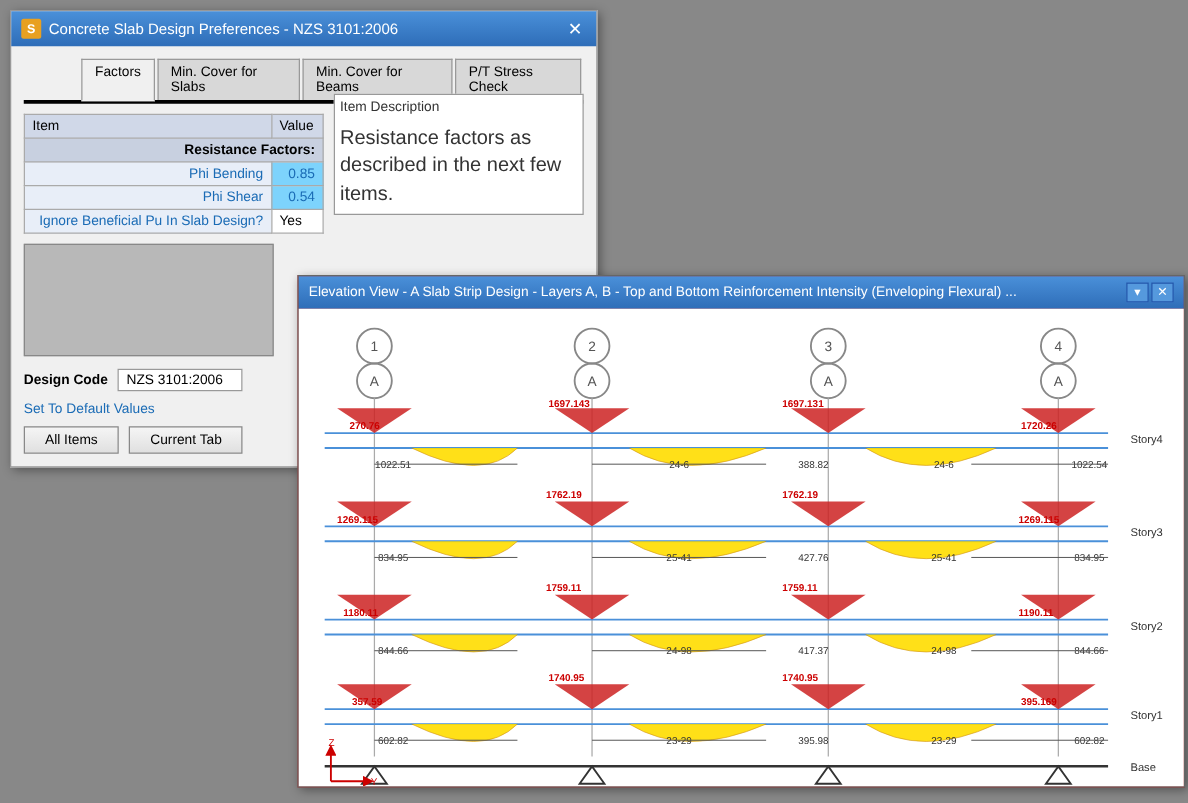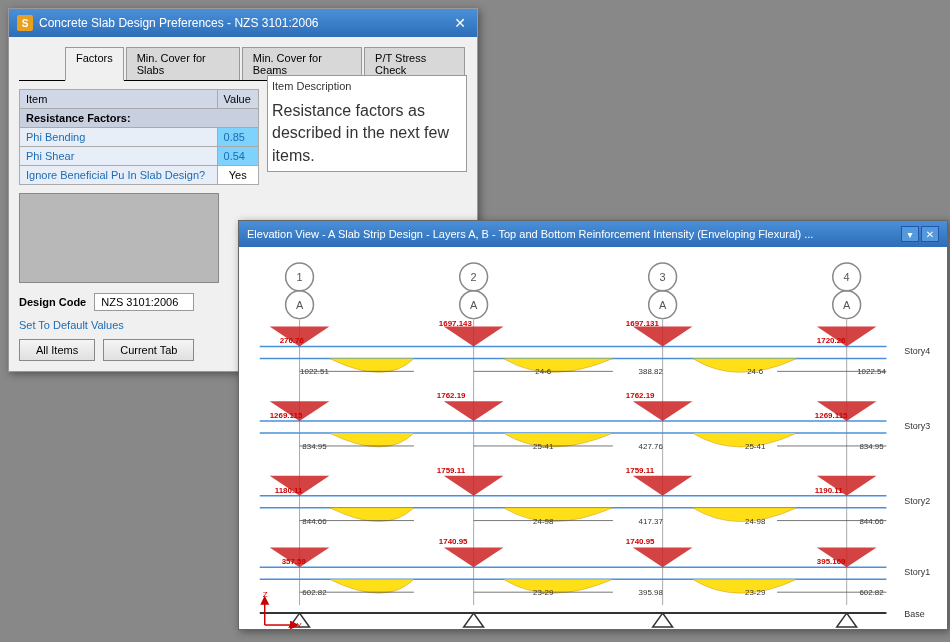--- a/index.html
+++ b/index.html
@@ -65,21 +65,21 @@
       justify-content: center;
     }
 
     .dialog-body {
       padding: 10px;
     }
 
     
     .tabs-row {
       display: flex;
-      border-bottom: 1px solid #000000;
+      border-bottom: 3px solid #000000;
       margin-bottom: 8px;
       padding-left: 46px;
     }
     .tab {
       padding: 4px 10px;
       border: 1px solid #999;
       border-bottom: none;
       background: #d8d8d8;
       cursor: pointer;
       font-size: 11px;
@@ -123,41 +123,42 @@
       border: 1px solid #aaa;
       padding: 3px 6px;
       text-align: left;
       font-size: 11px;
       font-weight: normal;
     }
     .pref-table td {
       border: 1px solid #aaa;
       padding: 3px 6px;
       font-size: 11px;
+      text-align: right;
     }
     .pref-table tr.section-header td {
       background: #c8d0e0;
       font-weight: bold;
     }
     .pref-table tr.data-row td:first-child {
       background: #e8eef8;
       color: #1a6bb5;
     }
     .pref-table tr.data-row td:last-child {
       background: #7dd3fc;
       color: #1a6bb5;
     }
     .pref-table tr.data-row-alt td:first-child {
       background: #e8eef8;
       color: #1a6bb5;
     }
     .pref-table tr.data-row-alt td:last-child {
       background: white;
       color: #000;
-      text-align: center;
+      text-align: left;
     }
 
     
     .preview-box {
       width: 200px;
       height: 90px;
       background: #b8b8b8;
       border: 1px solid #888;
       margin-bottom: 10px;
     }

